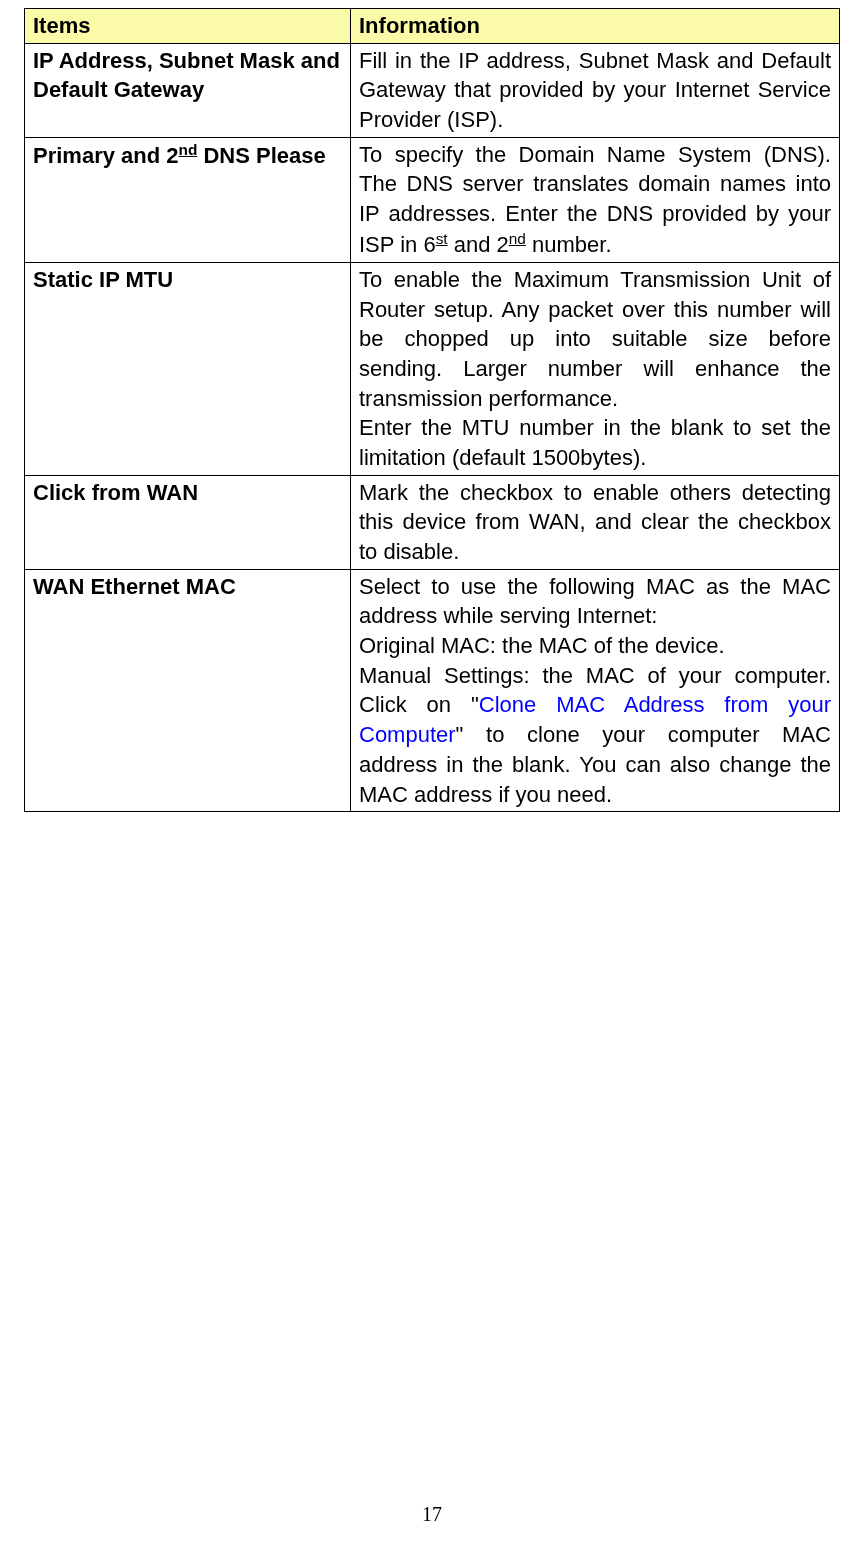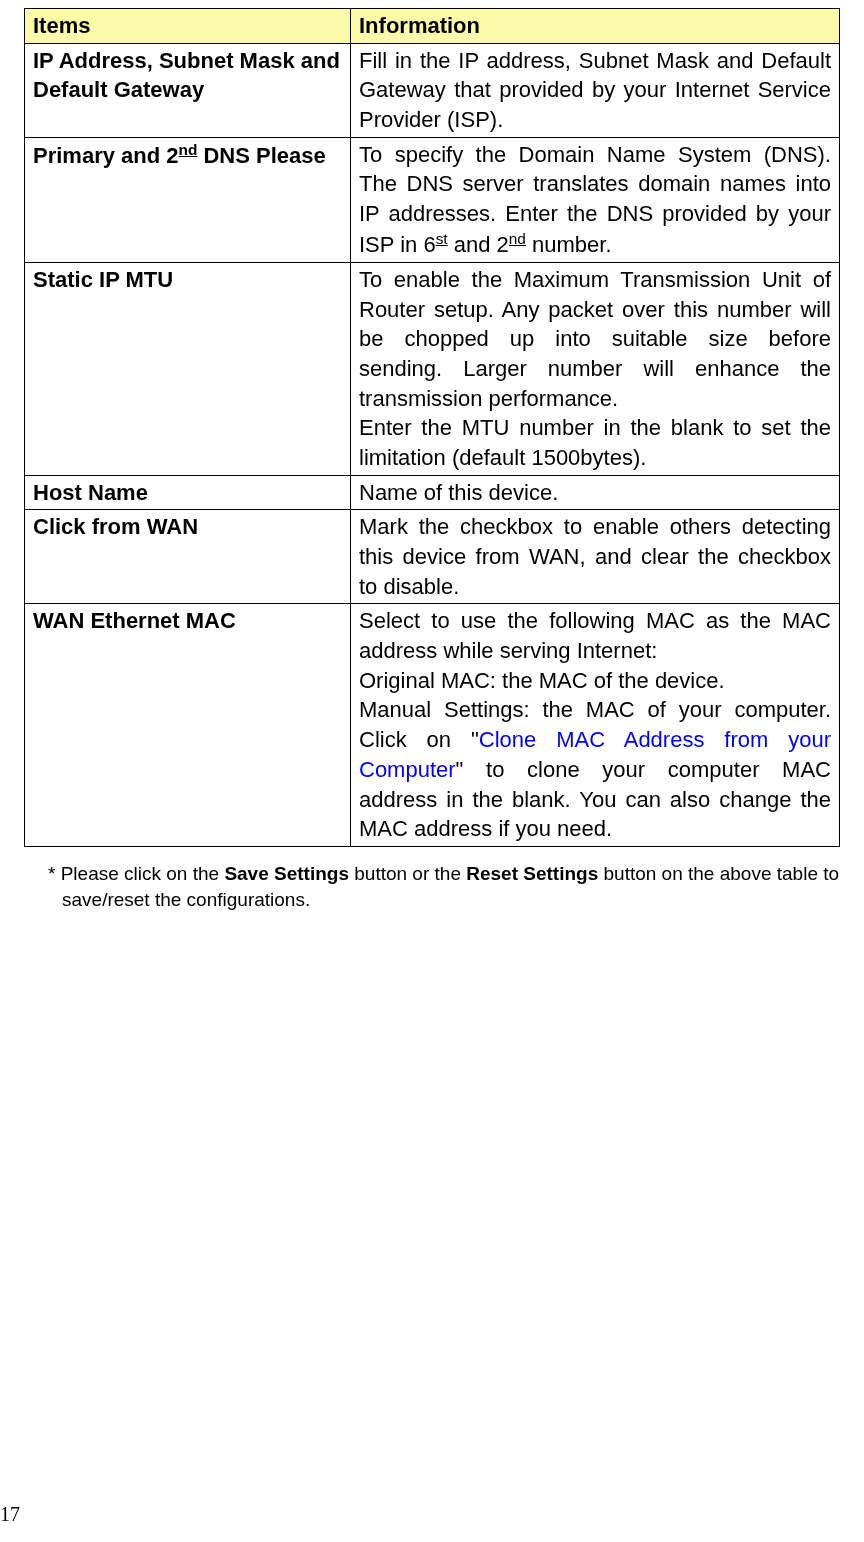--- a/index.html
+++ b/index.html
@@ -64,21 +64,21 @@
       text-indent: -14px;
     }
     .footnote b {
       font-weight: bold;
     }
     .page-number {
       position: absolute;
       bottom: 16px;
       left: 0;
       right: 0;
-      text-align: left;
+      text-align: center;
       font-family: "Times New Roman", Times, serif;
       font-size: 20px;
     }
   </style>
 </head>
 <body>
 
 <div class="content">
   <table>
     <thead>
@@ -94,30 +94,25 @@
       </tr>
       <tr>
         <td class="item-cell"><span>Primary and 2</span><sup>nd</sup><span> DNS Please</span></td>
         <td class="info-cell"><span>To specify the Domain Name System (DNS). The DNS server translates domain names into IP addresses. Enter the DNS provided by your ISP in 6</span><sup>st</sup><span> and 2</span><sup>nd</sup><span> number.</span></td>
       </tr>
       <tr>
         <td class="item-cell">Static IP MTU</td>
         <td class="info-cell"><span>To enable the Maximum Transmission Unit of Router setup. Any packet over this number will be chopped up into suitable size before sending. Larger number will enhance the transmission performance.</span><br><span>Enter the MTU number in the blank to set the limitation (default 1500bytes).</span></td>
       </tr>
       <tr>
-        <td class="item-cell">Host Name</td>
-        <td class="info-cell">Name of this device.</td>
-      </tr>
-      <tr>
         <td class="item-cell">Click from WAN</td>
         <td class="info-cell">Mark the checkbox to enable others detecting this device from WAN, and clear the checkbox to disable.</td>
       </tr>
       <tr>
         <td class="item-cell">WAN Ethernet MAC</td>
         <td class="info-cell"><span>Select to use the following MAC as the MAC address while serving Internet:</span><br><span>Original MAC: the MAC of the device.</span><br><span>Manual Settings: the MAC of your computer. Click on "</span><span class="link-text">Clone MAC Address from your Computer</span><span>" to clone your computer MAC address in the blank. You can also change the MAC address if you need.</span></td>
       </tr>
     </tbody>
   </table>
 
-  <p class="footnote"><span>* Please click on the </span><b>Save Settings</b><span> button or the </span><b>Reset Settings</b><span> button on the above table to save/reset the configurations.</span></p>
 </div>
 
 <div class="page-number">17</div>
 
 </body></html>

